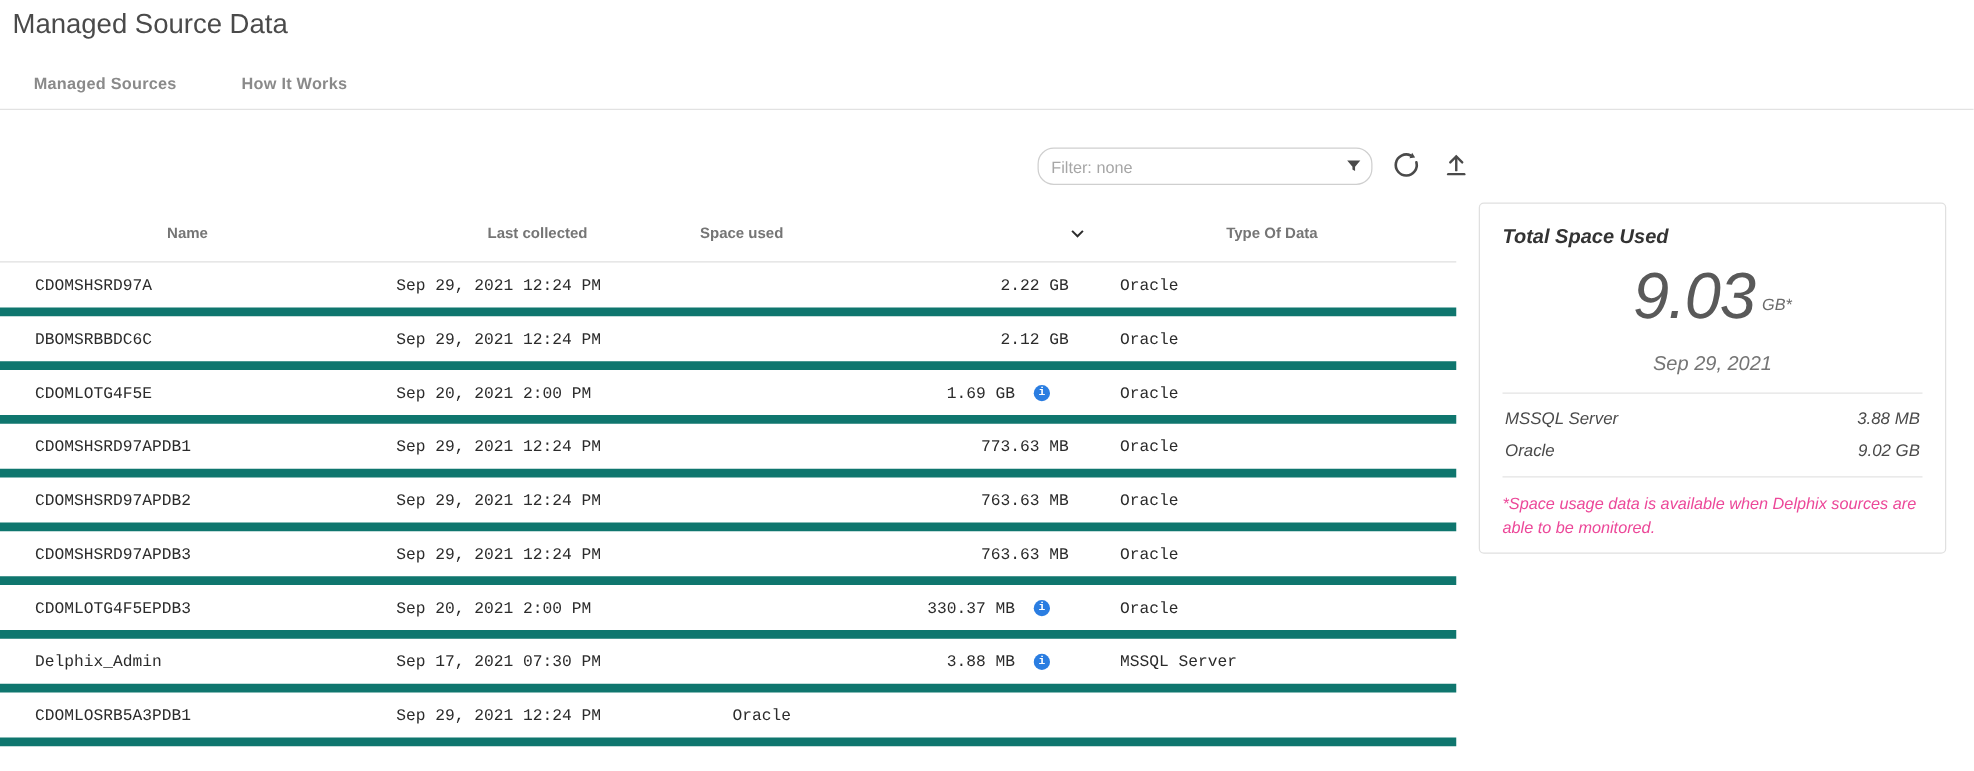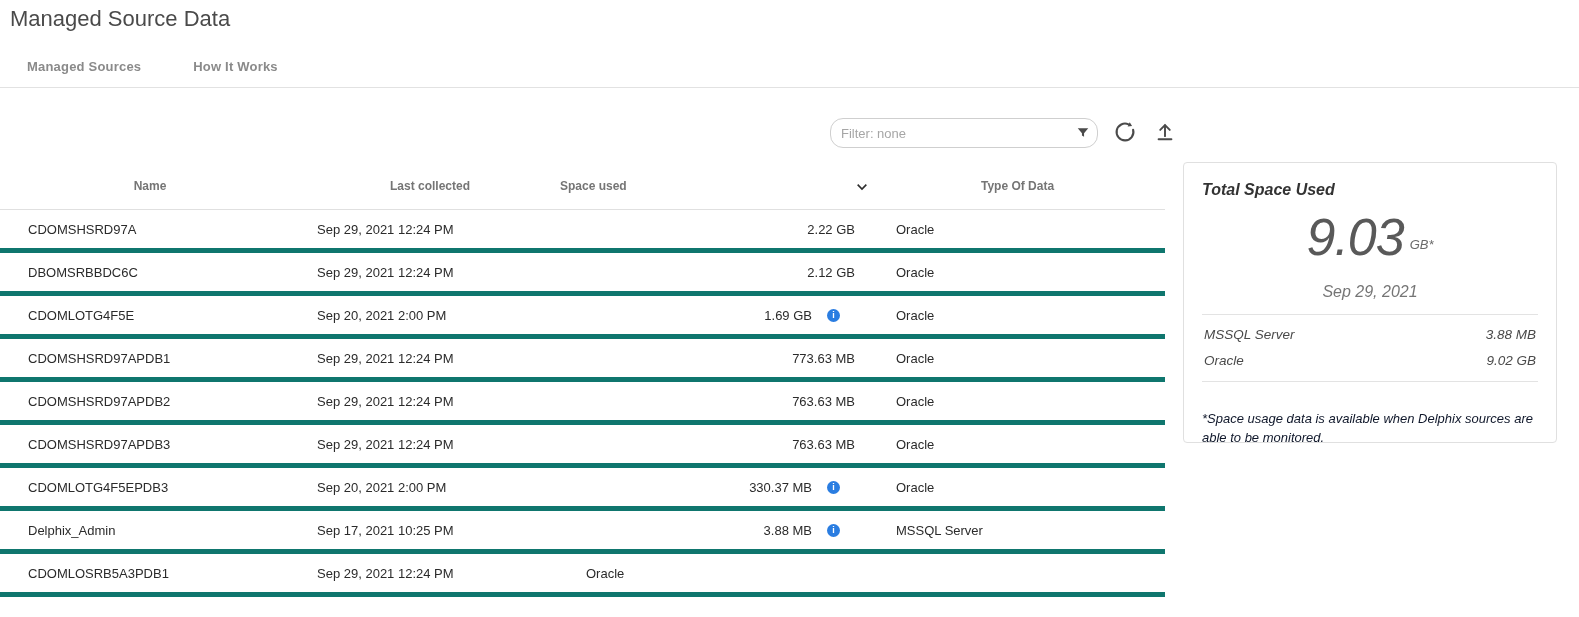--- a/index.html
+++ b/index.html
@@ -18,42 +18,42 @@
   .filter-input::placeholder { color:#a6a6a6; }
   .funnel-btn { position:absolute; right:8px; top:8px; width:14px; height:14px; cursor:pointer; }
   .tool-btn { margin-left:14px; width:26px; height:26px; display:flex; align-items:center; justify-content:center; cursor:pointer; background:none; border:none; }
 
   
   .table { position:absolute; left:0; top:163px; width:1165px; }
   .thead { display:grid; grid-template-columns:300px 260px 310px 295px; height:47px; align-items:center; border-bottom:1px solid #e0e0e0; }
   .th { font-size:12px; font-weight:700; color:#757575; text-align:center; }
   .th-space { display:flex; align-items:center; justify-content:space-between; gap:6px; cursor:pointer; }
   .sort-icon { display:inline-flex; margin-top:2px; }
-  .trow { display:grid; grid-template-columns:300px 260px 310px 295px; height:43px; align-items:center; border-bottom:5px solid #0f766e; }
+  .trow { display:grid; grid-template-columns:300px 260px 310px 295px; height:43px; align-items:center; border-bottom:7px solid #0f766e;font-family:Liberation Mono, monospace; }
   .td { font-size:13px; color:#2b2b2b; }
   .td-name { padding-left:28px; }
   .td-date { padding-left:17px; }
   .td-space { display:flex; justify-content:flex-end; align-items:center; padding-right:15px; text-align:right; }
   .td-type { padding-left:26px; }
   .info-slot { width:43px; display:flex; justify-content:center; align-items:center; cursor:pointer; }
   .info-dot { width:13px; height:13px; border-radius:50%; background:#2a7de1; color:#fff; font-size:9px; font-weight:700; display:flex; align-items:center; justify-content:center; line-height:1; }
   .info-dot::before { content:"i"; }
   .copy-query { cursor:pointer; }
 
   
   .panel { position:absolute; left:1183px; top:162px; width:374px; height:281px; border:1px solid #e0e0e0; border-radius:4px; background:#fff; padding:18px;font-style:italic; }
   .panel-title { font-size:16px; font-weight:700; color:#333333; }
   .big-value-row { text-align:center; margin-top:8px; }
   .big-value { font-size:52px; color:#595959; letter-spacing:-1px; }
   .big-unit { font-size:13px; color:#6a6a6a; margin-left:6px; position:relative; top:-6px; }
   .panel-date { text-align:center; font-size:16px; color:#757575; margin-top:16px; }
   .panel-divider { border-top:1px solid #e3e3e3; margin:13px 0 12px 0; }
   .break-row { display:flex; justify-content:space-between; padding:0 2px; margin-bottom:11px; }
   .break-label, .break-value { font-size:13.5px; color:#4a4a4a; }
-  .footnote { font-size:13px; color:#0f172a; line-height:1.45; margin-top:28px; }
+  .footnote { font-size:13px; color:#ec4899; line-height:1.45; margin-top:12px; }
 </style>
 </head>
 <body>
 
 <div class="page-title">Managed Source Data</div>
 
 <div class="tabs">
   <div class="tab">Managed Sources</div>
   <div class="tab">How It Works</div>
 </div>
@@ -168,21 +168,21 @@
         <span>330.37 MB</span>
         <span class="info-slot">
           <span class="info-dot"></span>
         </span>
       </div>
     <div class="td td-type">Oracle</div>
   </div>
 
   <div class="trow">
     <div class="td td-name">Delphix_Admin</div>
-    <div class="td td-date">Sep 17, 2021 10:25 PM</div>
+    <div class="td td-date">Sep 17, 2021 07:30 PM</div>
     <div class="td td-space">
         <span>3.88 MB</span>
         <span class="info-slot">
           <span class="info-dot"></span>
         </span>
       </div>
     <div class="td td-type">MSSQL Server</div>
   </div>
 
   <div class="trow">

